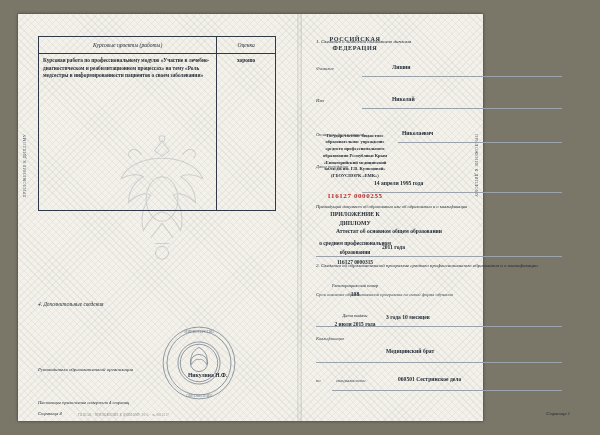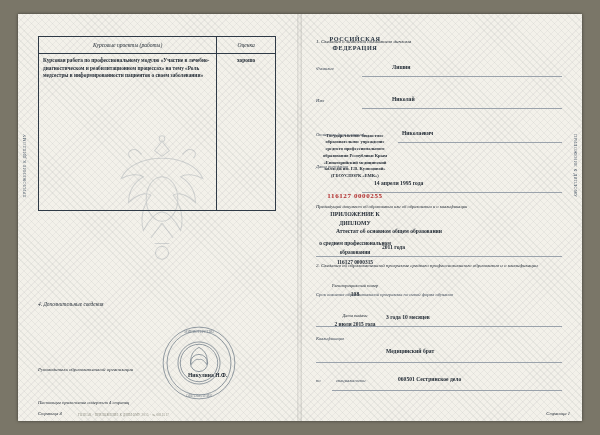--- a/index.html
+++ b/index.html
@@ -9,21 +9,21 @@
     font-family:"Liberation Serif", serif;
     overflow:hidden;
   }
   .page{
     position:relative;
     width:600px;height:435px;
     background:#7a7668;
   }
   .paper{
     position:absolute;
-    left:18px;top:14px;width:564px;height:407px;
+    left:18px;top:14px;width:465px;height:407px;
     background:#f3f1ea;
     box-shadow:0 0 3px rgba(0,0,0,.5);
   }
   
   .paper:before{
     content:"";position:absolute;inset:0;
     background:
       repeating-linear-gradient(45deg, rgba(180,186,180,.20) 0 1px, transparent 1px 5px),
       repeating-linear-gradient(-45deg, rgba(186,180,186,.16) 0 1px, transparent 1px 5px);
     pointer-events:none;

